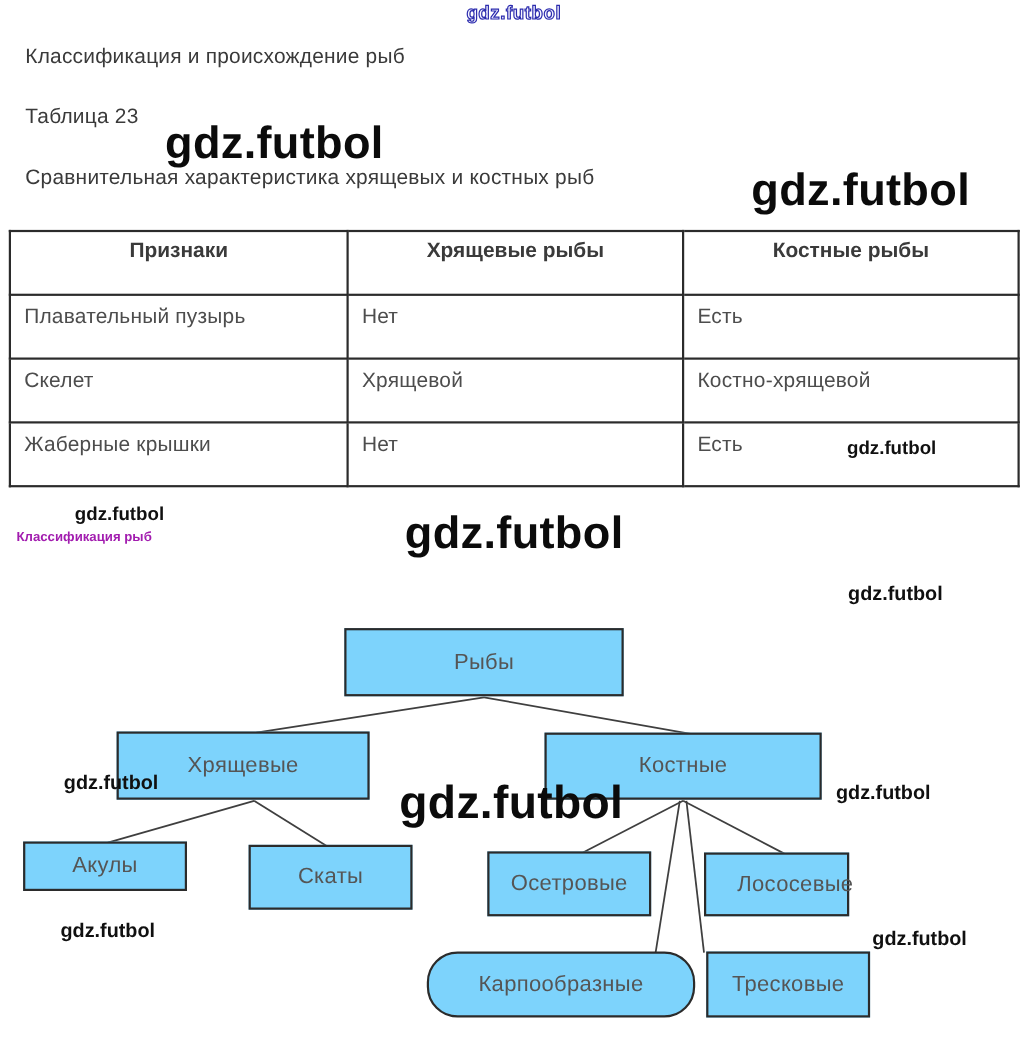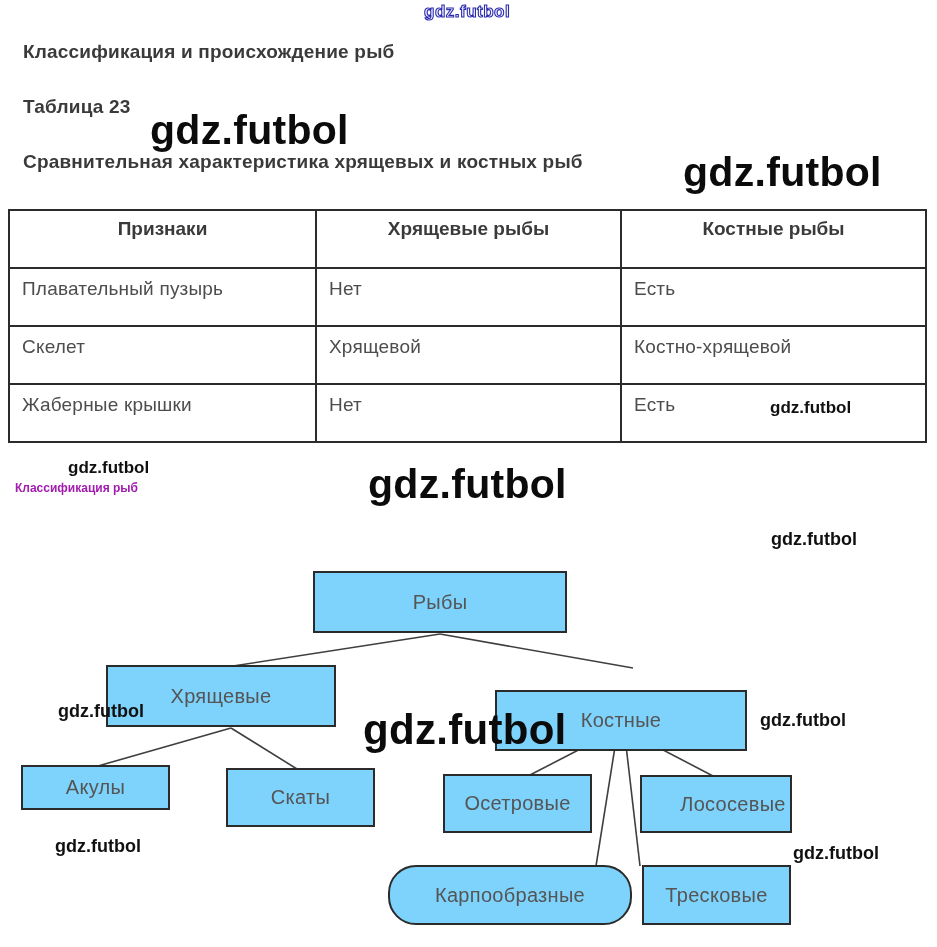--- a/index.html
+++ b/index.html
@@ -4,21 +4,21 @@
 <style>
   html,body{margin:0;padding:0;}
   body{
     width:937px;height:947px;position:relative;overflow:hidden;
     background:#ffffff;
     font-family:"Liberation Sans","DejaVu Sans",sans-serif;
   }
   .abs{position:absolute;}
 
   
-  .h-bold{font-weight:700;color:#3a3a3a;font-size:19px;white-space:nowrap;letter-spacing:0.2px;}
+  .h-bold{font-weight:400;color:#3a3a3a;font-size:19px;white-space:nowrap;letter-spacing:0.2px;}
   .h-class{font-weight:700;color:#a21caf;font-size:12px;white-space:nowrap;}
 
   
   .wm-blue{
     font-size:17px;font-weight:700;letter-spacing:0.5px;white-space:nowrap;
     color:#2f2fb4;
     -webkit-text-fill-color:rgba(244,244,255,0.78);
     -webkit-text-stroke:1.1px #2b2bae;
   }
   .wm-big{font-size:41px;font-weight:600;color:#0b0b0b;white-space:nowrap;letter-spacing:0.3px;}
@@ -99,25 +99,25 @@
     <line x1="231" y1="728" x2="297" y2="769"></line>
     <line x1="621" y1="728" x2="530" y2="775"></line>
     <line x1="621" y1="728" x2="713" y2="776"></line>
     <line x1="618" y1="728" x2="596" y2="866"></line>
     <line x1="624" y1="728" x2="640" y2="866"></line>
   </g>
 </svg>
 
 <div class="node" style="left:313px;top:571px;width:254px;height:62px;">Рыбы</div>
 <div class="node" style="left:106px;top:665px;width:230px;height:62px;">Хрящевые</div>
-<div class="node" style="left:495px;top:666px;width:252px;height:61px;margin-top:24px;">Костные</div>
+<div class="node" style="left:495px;top:666px;width:252px;height:61px;">Костные</div>
 <div class="node" style="left:21px;top:765px;width:149px;height:45px;">Акулы</div>
 <div class="node" style="left:226px;top:768px;width:149px;height:59px;">Скаты</div>
 <div class="node" style="left:443px;top:774px;width:149px;height:59px;">Осетровые</div>
-<div class="node" style="left:640px;top:775px;width:152px;height:58px;padding-left:34px;">Лососевые</div>
+<div class="node" style="left:640px;top:775px;width:132px;height:58px;padding-left:34px;">Лососевые</div>
 <div class="node" style="left:388px;top:865px;width:244px;height:60px;border-radius:28px;">Карпообразные</div>
 <div class="node" style="left:642px;top:865px;width:149px;height:60px;">Тресковые</div>
 
 <div class="abs wm-sm" style="left:58px;top:701px;">gdz.futbol</div>
 <div class="abs wm-big" style="left:363px;top:706px;font-size:42px;">gdz.futbol</div>
 <div class="abs wm-sm" style="left:760px;top:710px;">gdz.futbol</div>
 <div class="abs wm-sm" style="left:55px;top:836px;">gdz.futbol</div>
 <div class="abs wm-sm" style="left:793px;top:843px;">gdz.futbol</div>
 
 </body></html>

